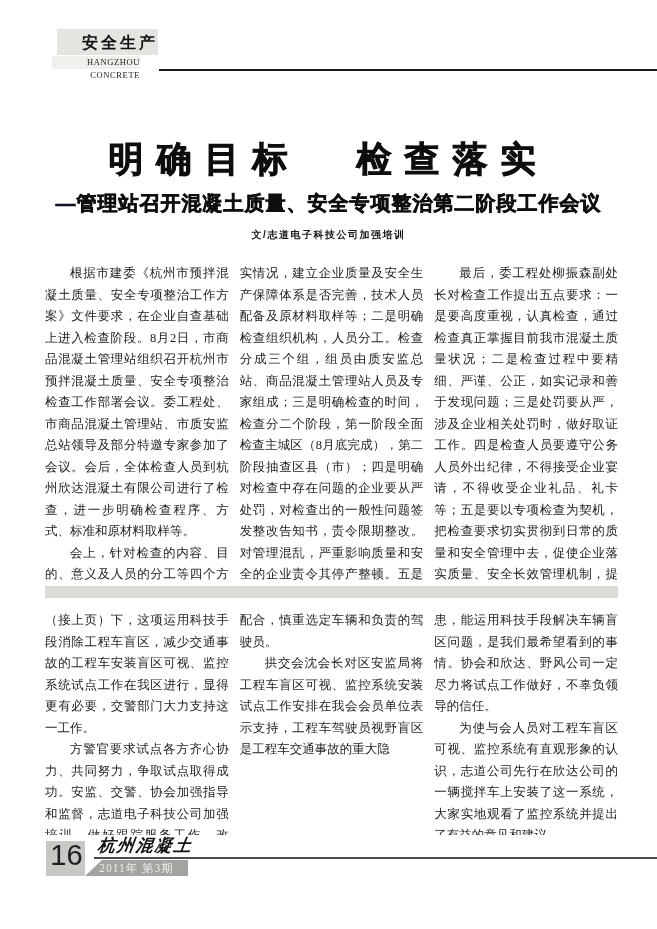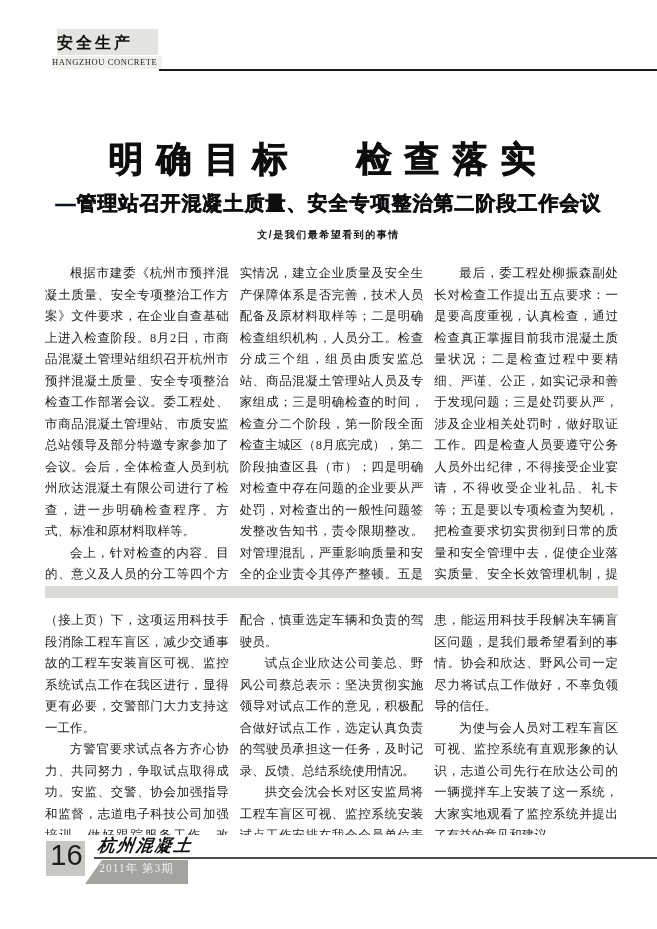--- a/index.html
+++ b/index.html
@@ -4,27 +4,27 @@
 <style>
   html,body{margin:0;padding:0;background:#888;}
   .page{
     position:relative; width:657px; height:929px; margin:0 auto;
     background:#ffffff; overflow:hidden;
     font-family:"Liberation Serif","DejaVu Serif",serif; color:#1c1c1c;
   }
   
   .tag-box{
     position:absolute; left:57px; top:29px; width:101px; height:26px;
-    background:#e4e4e1; text-align:left; line-height:27px;
+    background:#e4e4e1; text-align:right; line-height:27px;
     font-family:"Liberation Sans","DejaVu Sans",sans-serif;
     font-size:16px; font-weight:700; letter-spacing:3px; color:#111;
   }
   .tag-en{
-    position:absolute; left:52px; top:56px; width:110px; height:13px;
-    background:#f0f0ed; text-align:left;
+    position:absolute; left:52px; top:56px; width:88px; height:13px;
+    background:#f0f0ed; text-align:right;
     font-family:"Liberation Serif","DejaVu Serif",serif;
     font-size:8.5px; letter-spacing:0.6px; color:#222; line-height:13px;
   }
   .header-rule{
     position:absolute; left:159px; top:69px; width:498px; height:2px;
     background:#1a1a1a;
   }
   
   .title-row{
     position:absolute; left:0; top:136px; width:657px;
@@ -76,42 +76,42 @@
     position:absolute; left:94px; top:857px; width:563px; height:2px;
     background:#4a4a4a;
   }
   .journal-logo{
     position:absolute; left:98px; top:834px; width:110px;
     font-family:"DejaVu Serif","Liberation Serif",serif;
     font-style:italic; font-weight:700; font-size:17px; letter-spacing:2px;
     color:#111; transform:skewX(-8deg); white-space:nowrap;
   }
   .issue-badge{
-    position:absolute; left:85px; top:860px; width:103px; height:24px;
+    position:absolute; left:85px; top:860px; width:103px; height:16px;
     background:#a3a3a0; color:#ededeb; text-align:center; line-height:16px;
     font-family:"Liberation Serif","DejaVu Serif",serif;
     font-size:11.5px; letter-spacing:1px;
     clip-path:polygon(17px 0,100% 0,100% 100%,0 100%);
   }
 </style>
 </head>
 <body>
 
 <div class="page">
 
   <div class="tag-box">安全生产</div>
   <div class="tag-en">HANGZHOU CONCRETE</div>
   <div class="header-rule"></div>
 
   <div class="title-row">
     <span>明确目标</span>
     <span>检查落实</span>
   </div>
   <div class="subtitle">—管理站召开混凝土质量、安全专项整治第二阶段工作会议</div>
-  <div class="byline">文/是我们最希望看到的事情</div>
+  <div class="byline">文/志道电子科技公司加强培训</div>
 
   <div class="cols sec1">
     <div class="col">
       <p class="indent">根据市建委《杭州市预拌混凝土质量、安全专项整治工作方案》文件要求，在企业自查基础上进入检查阶段。8月2日，市商品混凝土管理站组织召开杭州市预拌混凝土质量、安全专项整治检查工作部署会议。委工程处、市商品混凝土管理站、市质安监总站领导及部分特邀专家参加了会议。会后，全体检查人员到杭州欣达混凝土有限公司进行了检查，进一步明确检查程序、方式、标准和原材料取样等。</p>
       <p class="indent">会上，针对检查的内容、目的、意义及人员的分工等四个方面进行部署：一是明确检查内容，企业在自检阶段工作是否落实到位，各项管理制度建设落</p>
     </div>
     <div class="col">
       <p>实情况，建立企业质量及安全生产保障体系是否完善，技术人员配备及原材料取样等；二是明确检查组织机构，人员分工。检查分成三个组，组员由质安监总站、商品混凝土管理站人员及专家组成；三是明确检查的时间，检查分二个阶段，第一阶段全面检查主城区（8月底完成），第二阶段抽查区县（市）；四是明确对检查中存在问题的企业要从严处罚，对检查出的一般性问题签发整改告知书，责令限期整改。对管理混乱，严重影响质量和安全的企业责令其停产整顿。五是通过对混凝土企业专项整治，促进我市混凝土产品质量得到全面提升，确保建设工程质量，促进我市</p>
     </div>
     <div class="col">
@@ -121,21 +121,20 @@
 
   <div class="divider"></div>
 
   <div class="cols sec2">
     <div class="col">
       <p>（接上页）下，这项运用科技手段消除工程车盲区，减少交通事故的工程车安装盲区可视、监控系统试点工作在我区进行，显得更有必要，交警部门大力支持这一工作。</p>
       <p class="indent">方警官要求试点各方齐心协力、共同努力，争取试点取得成功。安监、交警、协会加强指导和监督，志道电子科技公司加强培训，做好跟踪服务工作，改进、完善和提升系统，试点企业积极</p>
     </div>
     <div class="col">
       <p>配合，慎重选定车辆和负责的驾驶员。</p>
-      <p class="indent">试点企业欣达公司姜总、野风公司蔡总表示：坚决贯彻实施领导对试点工作的意见，积极配合做好试点工作，选定认真负责的驾驶员承担这一任务，及时记录、反馈、总结系统使用情况。</p>
       <p class="indent">拱交会沈会长对区安监局将工程车盲区可视、监控系统安装试点工作安排在我会会员单位表示支持，工程车驾驶员视野盲区是工程车交通事故的重大隐</p>
     </div>
     <div class="col">
       <p>患，能运用科技手段解决车辆盲区问题，是我们最希望看到的事情。协会和欣达、野风公司一定尽力将试点工作做好，不辜负领导的信任。</p>
       <p class="indent">为使与会人员对工程车盲区可视、监控系统有直观形象的认识，志道公司先行在欣达公司的一辆搅拌车上安装了这一系统，大家实地观看了监控系统并提出了有益的意见和建议。</p>
     </div>
   </div>
 
   <div class="pagenum-box"></div>
   <div class="pagenum">16</div>

